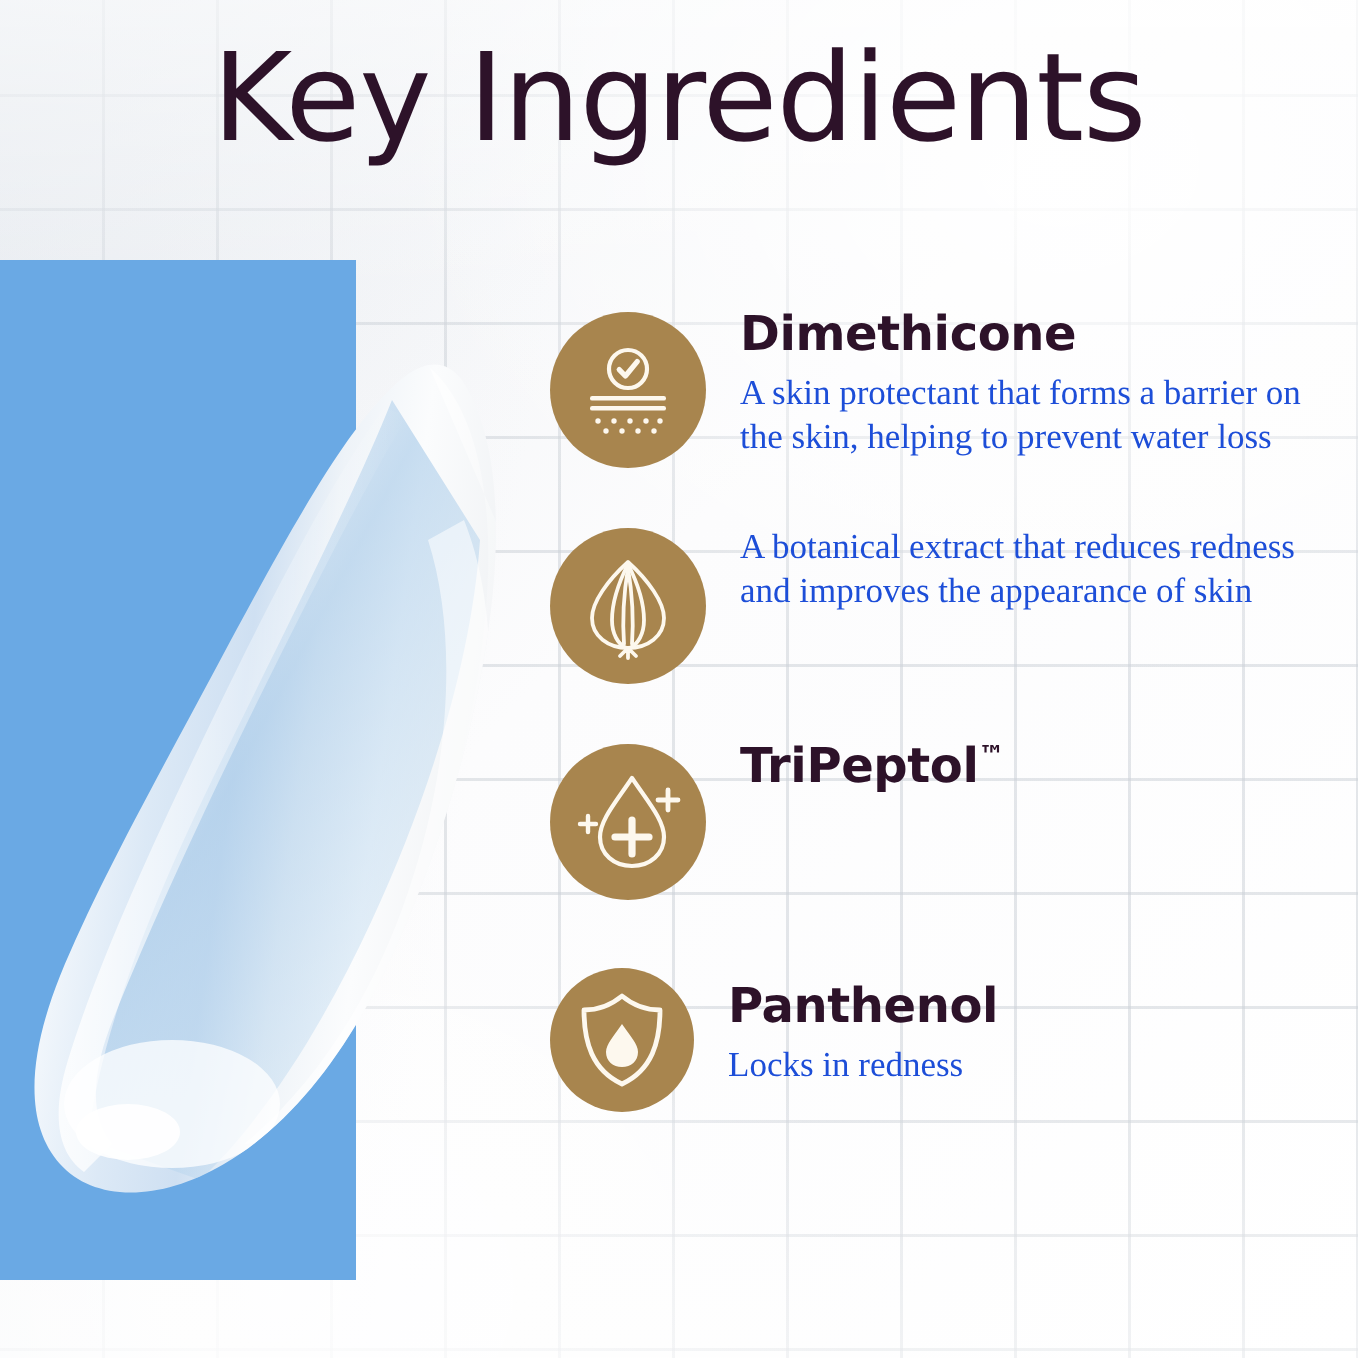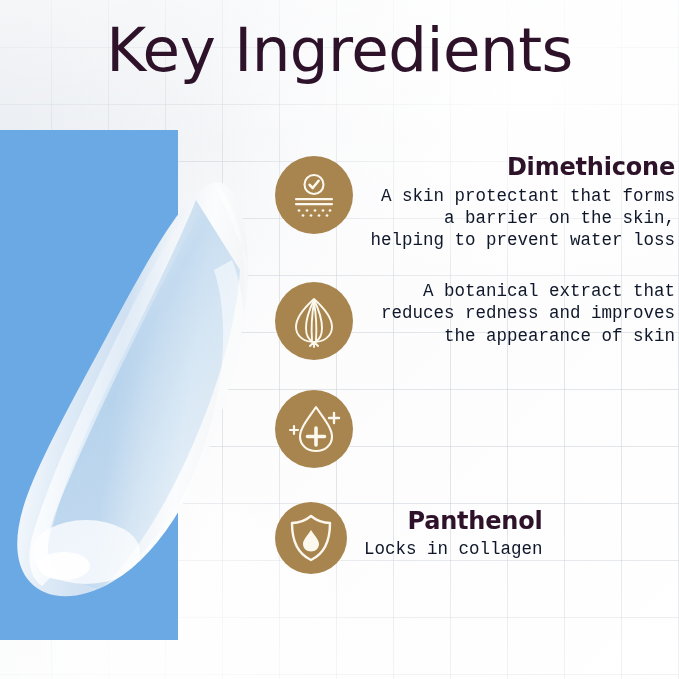--- a/index.html
+++ b/index.html
@@ -88,21 +88,20 @@
     pointer-events: none;
   }
   .cream-svg { display:block; }
 
   
   .ingredients {
     position: absolute;
     left: 275px;
     top: 152px;
     width: 400px;
-    text-align: right;
   }
   .ingredient {
     position: relative;
     display: flex;
     align-items: flex-start;
     margin-bottom: 26px;
   }
   .ingredient:last-child { margin-bottom: 0; }
 
   .icon-circle {
@@ -137,24 +136,24 @@
     margin: 0 0 3px 0;
     white-space: nowrap;
   }
   .ing-name .sup {
     font-size: 13px;
     vertical-align: super;
     font-weight: bold;
     letter-spacing: 0;
   }
   .ing-desc {
-    font-family: Liberation Mono, monospace;
+    font-family: Liberation Serif, serif;
     font-size: 17.5px;
     font-weight: 400;
-    color: #0f172a;
+    color: #1d4ed8;
     line-height: 1.28;
     margin: 0;
     max-width: 320px;
   }
   .ingredient.small-icon .ing-text { padding-top: 14px; }
 </style>
 </head>
 <body>
 
 <div id="page">
@@ -284,30 +283,31 @@
     <div class="ingredient">
       <div class="icon-circle">
         <svg width="54" height="54" viewBox="0 0 54 54" aria-hidden="true">
           <path d="M29 5 C37 17 45 26 45 34.5 C45 43 38 49 29 49 C20 49 13 43 13 34.5 C13 26 21 17 29 5 Z" fill="none" stroke="#fdf8ee" stroke-width="2.1" stroke-linejoin="round"></path>
           <path d="M29 26 L29 43 M20.5 34.5 L37.5 34.5" stroke="#fdf8ee" stroke-width="3.6" stroke-linecap="round"></path>
           <path d="M47 11 L47 21 M42 16 L52 16" stroke="#fdf8ee" stroke-width="2.4" stroke-linecap="round"></path>
           <path d="M7 24 L7 32 M3 28 L11 28" stroke="#fdf8ee" stroke-width="2.2" stroke-linecap="round"></path>
         </svg>
       </div>
       <div class="ing-text">
+        <p class="ing-name"><span>TriPeptol</span><span class="sup">™</span></p>
       </div>
     </div>
 
     <div class="ingredient small-icon">
       <div class="icon-circle">
         <svg width="46" height="50" viewBox="0 0 46 50" aria-hidden="true">
           <path d="M23 3 C17 8 10 10 4 10 C4 26 8 40 23 47 C38 40 42 26 42 10 C36 10 29 8 23 3 Z" fill="none" stroke="#fdf8ee" stroke-width="2.4" stroke-linejoin="round"></path>
           <path d="M23 17 C27 23 31 27 31 31 C31 35.5 27.5 38.5 23 38.5 C18.5 38.5 15 35.5 15 31 C15 27 19 23 23 17 Z" fill="#fdf8ee"></path>
         </svg>
       </div>
       <div class="ing-text">
         <p class="ing-name"><span>Panthenol</span><span class="sup"></span></p>
-        <p class="ing-desc">Locks in collagen</p>
+        <p class="ing-desc">Locks in redness</p>
       </div>
     </div>
 
   </div>
 </div>
 
 </body></html>

